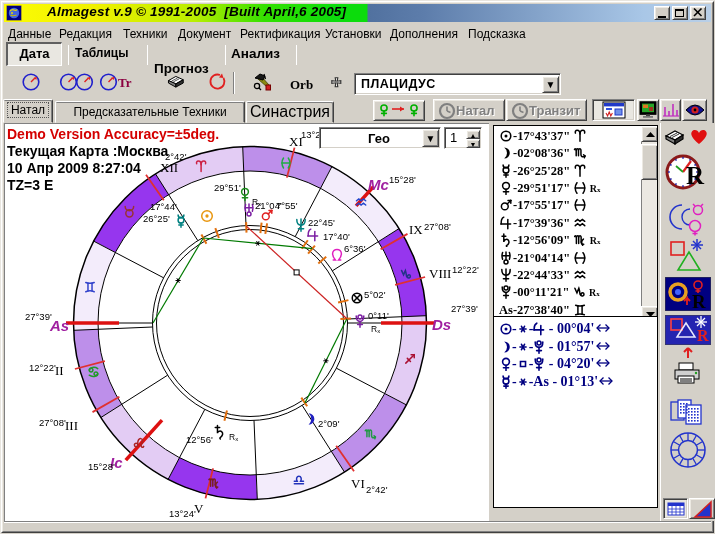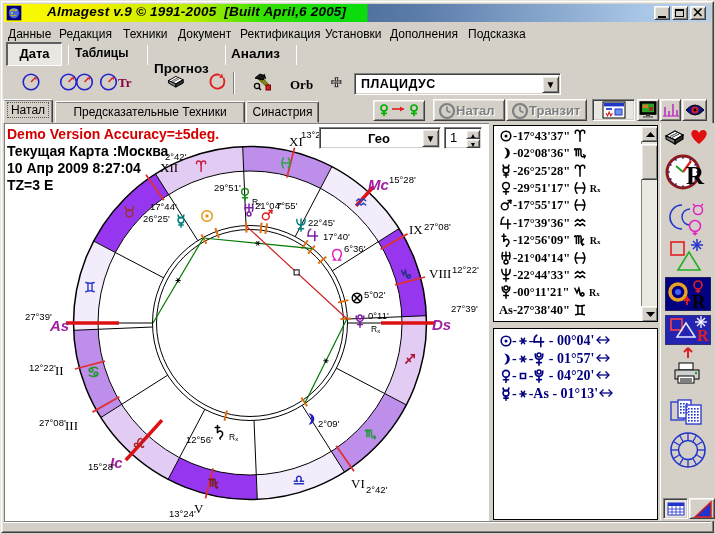--- a/index.html
+++ b/index.html
@@ -113,21 +113,21 @@
 
 <div class="abs sunken white" style="left:350px;top:5px;width:207px;height:22px;"></div>
 <div class="abs" style="left:357px;top:9px;font-size:12.5px;font-weight:bold;letter-spacing:0.5px;">ПЛАЦИДУС</div>
 <div class="abs raised btn" style="left:538px;top:8px;width:17px;height:17px;text-align:center;font-size:10px;line-height:16px;">▼</div>
 </div>
 
 <div class="abs" style="left:3px;top:98px;width:712px;height:26px;">
 <div class="abs" style="left:0;top:1px;width:50px;height:24px;background:#d4d0c8;border:1px solid;border-color:#fff #404040 #d4d0c8 #fff;border-radius:2px 2px 0 0;box-shadow:inset -1px 1px 0 #808080;"></div>
 <div class="abs" style="left:4px;top:4px;width:42px;height:16px;border:1px dotted #555;font-size:12px;text-align:center;">Натал</div>
 <div class="abs" style="left:52px;top:3px;width:190px;height:22px;background:#d4d0c8;border:1px solid;border-color:#fff #404040 #d4d0c8 #fff;border-radius:2px 2px 0 0;box-shadow:inset -1px 1px 0 #808080;font-size:12px;text-align:center;line-height:20px;">Предсказательные Техники</div>
-<div class="abs" style="left:243px;top:3px;width:73px;height:22px;background:#d4d0c8;border:1px solid;border-color:#fff #404040 #d4d0c8 #fff;border-radius:2px 2px 0 0;box-shadow:inset -1px 1px 0 #808080;font-size:12px;text-align:center;line-height:20px;">Синастрия</div>
+<div class="abs" style="left:243px;top:3px;width:88px;height:22px;background:#d4d0c8;border:1px solid;border-color:#fff #404040 #d4d0c8 #fff;border-radius:2px 2px 0 0;box-shadow:inset -1px 1px 0 #808080;font-size:16px;text-align:center;line-height:20px;">Синастрия</div>
 <div class="abs raised btn" style="left:370px;top:2px;width:52px;height:21px;">
       <svg width="50" height="19" viewBox="0 0 50 19" style="position:absolute;left:0;top:0;">
         <g transform="translate(10.0,9.0) scale(0.90)" stroke="#00b000" stroke-width="1.78" fill="none" stroke-linecap="round">
           <circle cx="0" cy="-2.2" r="3.4"></circle>
           <path d="M0,1.2 V6.4"></path>
           <path d="M-2.6,3.8 H2.6"></path>
         </g>
         <g transform="translate(40.0,9.0) scale(0.90)" stroke="#00b000" stroke-width="1.78" fill="none" stroke-linecap="round">
           <circle cx="0" cy="-2.2" r="3.4"></circle>
           <path d="M0,1.2 V6.4"></path>
@@ -594,21 +594,21 @@
       </svg>
     </div>
 <div class="abs raised btn" style="left:147px;top:18px;width:17px;height:36px;"></div>
 <div class="abs raised btn" style="left:147px;top:180px;width:17px;height:16px;">
       <svg width="15" height="14" viewBox="0 0 15 14" style="position:absolute;left:1px;top:1px;">
         <path d="M7.5,9 L12,4 L3,4 Z" fill="#000"></path>
       </svg>
     </div>
 </div>
 
-<div class="abs white" style="left:493px;top:328px;width:165px;height:192px;border:1px solid #000;overflow:hidden;">
+<div class="abs white" style="left:493px;top:316px;width:165px;height:192px;border:1px solid #000;overflow:hidden;">
     <div class="abs" style="left:6px;top:4.0px;height:17px;color:#000080;font-family:'Liberation Serif',serif;font-size:14px;font-weight:bold;white-space:nowrap;"><svg width="12" height="15" viewBox="0 0 12 15" style="vertical-align:-3px;">
         <g transform="translate(6.0,8.0) scale(1.00)" stroke="#000080" stroke-width="1.60" fill="none" stroke-linecap="round">
           <circle cx="0" cy="0" r="4.8"></circle>
           <circle cx="0" cy="0" r="1.5" fill="#000080" stroke="none"></circle>
         </g>
       </svg><span>-</span><svg width="12" height="15" viewBox="0 0 12 15" style="vertical-align:-3px;">
         <g transform="translate(6.0,8.0) scale(0.90)" stroke="#000080" stroke-width="1.78" fill="none" stroke-linecap="round">
           <path d="M-3.4,0 H3.4"></path>
           <path d="M-1.7,-3 L1.7,3"></path>
           <path d="M-1.7,3 L1.7,-3"></path>

